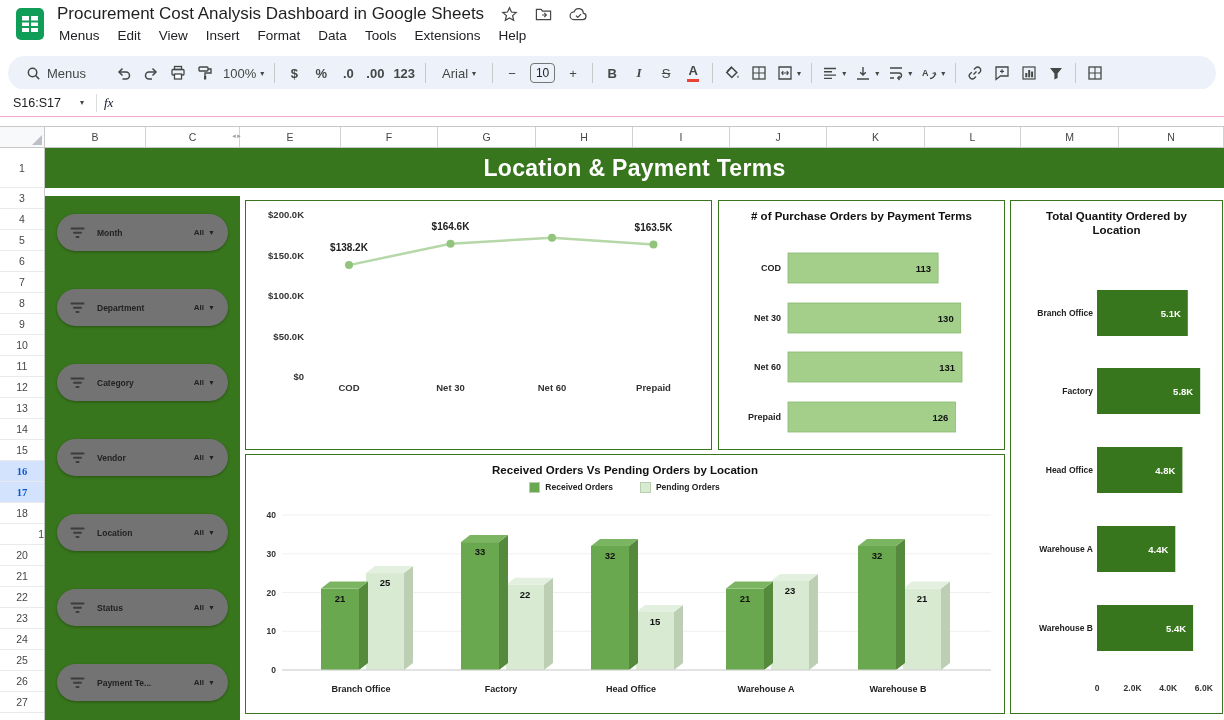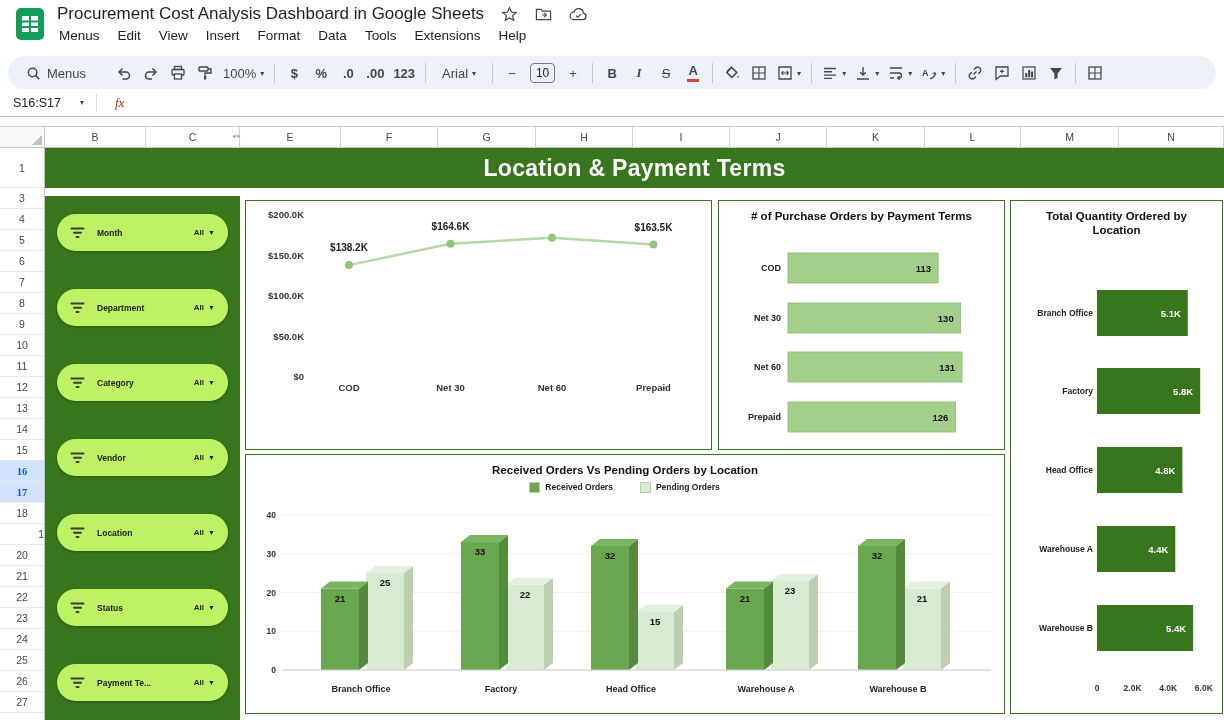--- a/index.html
+++ b/index.html
@@ -33,21 +33,21 @@
 .size-box{width:25px;height:20px;border:1px solid #747775;border-radius:4px;display:flex;
   align-items:center;justify-content:center;font-size:12px;color:#202124;}
 
 
 .formula-bar{position:absolute;top:89px;left:0;right:0;height:28px;border-bottom:1px solid #f9a8d4;
   display:flex;align-items:center;background:#fff;}
 .name-box{width:92px;padding-left:13px;display:flex;align-items:center;justify-content:space-between;
   font-size:12.5px;color:#202124;cursor:pointer;}
 .nb-caret{font-size:8px;color:#444746;margin-right:8px;}
 .fb-sep{width:1px;height:18px;background:#dadce0;margin:0 4px;}
-.fx-label{font-style:italic;font-family:"Liberation Serif",serif;font-size:13px;color:#b91c1c;margin-left:14px;}
+.fx-label{font-style:italic;font-family:"Liberation Serif",serif;font-size:13px;color:#0f172a;margin-left:3px;}
 .formula-input{flex:1;height:100%;}
 
 
 .corner-cell{position:absolute;top:126px;left:0;width:45px;height:22px;background:#f8f9fa;
   border-top:1px solid #c7c7c7;border-bottom:1px solid #c7c7c7;border-right:1px solid #c7c7c7;}
 .corner-tri{position:absolute;right:2px;bottom:2px;width:0;height:0;
   border-left:10px solid transparent;border-bottom:10px solid #bdc1c6;}
 .col-headers{position:absolute;top:126px;left:45px;right:0;height:22px;display:flex;background:#fff;
   border-top:1px solid #c7c7c7;border-bottom:1px solid #c7c7c7;}
 .col-h{border-right:1px solid #d0d3d6;display:flex;align-items:center;justify-content:center;
@@ -58,21 +58,21 @@
 .row-h{display:flex;align-items:center;justify-content:center;font-size:10.5px;color:#444746;
   border-bottom:1px solid #e8eaed;cursor:pointer;}
 .row-h.selected{background:#d3e3fd;color:#0b57d0;font-weight:bold;font-family:Liberation Serif, serif;}
 
 
 .grid-content{position:absolute;top:148px;left:45px;right:0;bottom:0;background:#fff;overflow:hidden;}
 .banner{position:absolute;top:0;left:0;width:100%;height:40px;background:#38761d;color:#fff;
   display:flex;align-items:center;justify-content:center;font-size:23px;font-weight:bold;letter-spacing:.3px;}
 .sidebar{position:absolute;left:0;top:48px;width:195px;height:524px;background:#38761d;
   display:flex;flex-direction:column;gap:38px;padding-top:18px;}
-.filter-pill{height:37px;margin:0 12px;background:#bef264;border-radius:19px;display:flex;align-items:center;
+.filter-pill{height:37px;margin:0 12px;background:#737373;border-radius:19px;display:flex;align-items:center;
   box-shadow:0 1px 3px rgba(0,0,0,.3);flex:none;cursor:pointer;}
 .filter-icon{margin-left:13px;display:inline-flex;}
 .filter-label{font-size:8.5px;font-weight:bold;color:#222;margin-left:12px;flex:1;white-space:nowrap;overflow:hidden;}
 .filter-value{font-size:8px;font-weight:bold;color:#222;margin-right:13px;display:flex;align-items:center;gap:4px;}
 .fv-caret{font-size:7px;color:#222;}
 
 .card{position:absolute;background:#fff;border:1px solid #38761d;}
 .card1{left:200px;top:52px;width:467px;height:250px;}
 .card2{left:673px;top:52px;width:287px;height:250px;}
 .card3{left:965px;top:52px;width:213px;height:514px;}

